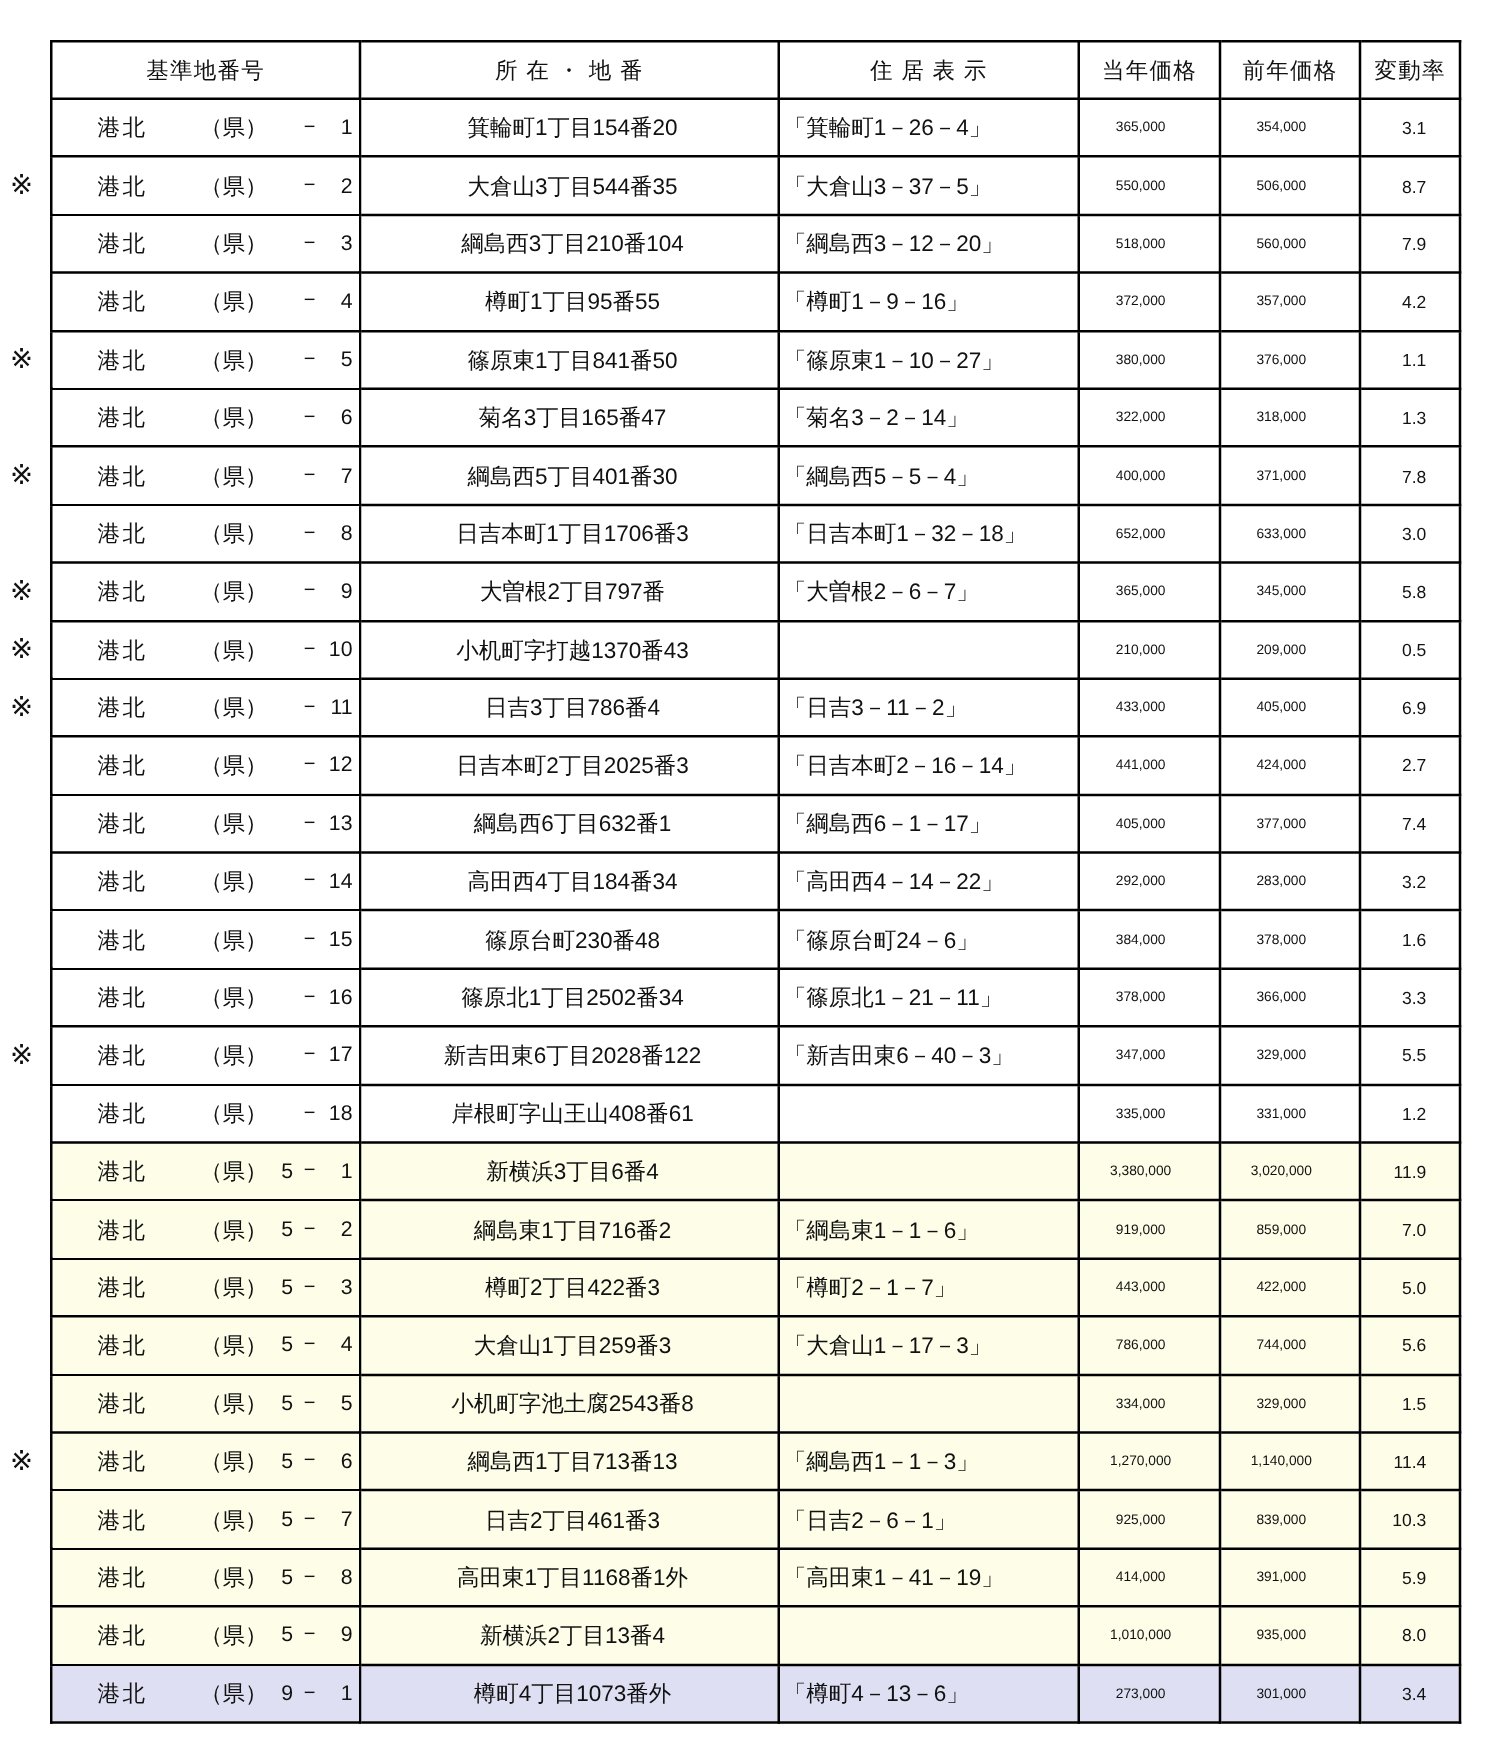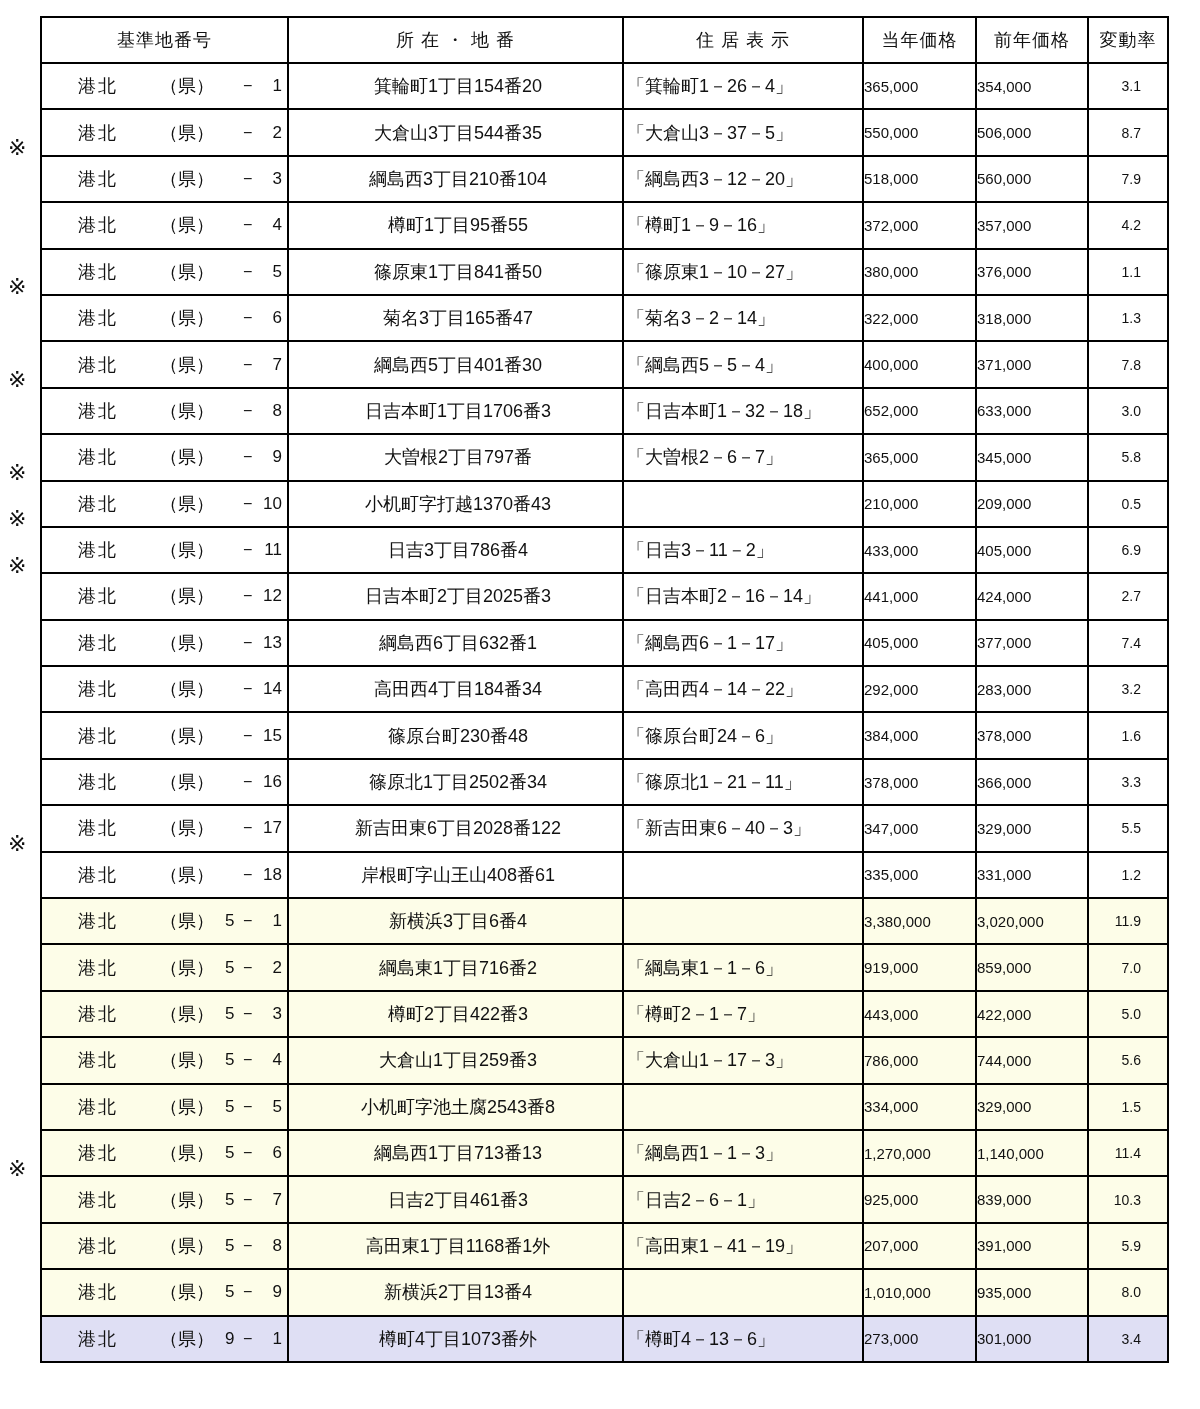--- a/index.html
+++ b/index.html
@@ -6,21 +6,21 @@
   body{
     width:1200px;height:1409px;
     background:#ffffff;
     font-family:"Liberation Sans","DejaVu Sans",sans-serif;
     color:#111;
     position:relative;
     -webkit-font-smoothing:antialiased;
   }
   #sheet{position:absolute;left:0;top:0;width:1200px;height:1409px;}
   table{
-    position:absolute;left:40px;top:16px;
+    position:absolute;left:40px;top:32px;
     border-collapse:collapse;
     table-layout:fixed;
     width:1127px;
   }
   col.c1{width:247px;}
   col.c2{width:335px;}
   col.c3{width:240px;}
   col.c4{width:113px;}
   col.c5{width:112px;}
   col.c6{width:80px;}
@@ -35,21 +35,21 @@
   tbody tr{height:46.4px;border-radius:15px;}
   th{font-weight:normal;text-align:center;letter-spacing:1px;}
   td.cell-std{position:relative;}
   td.cell-std .ward{position:absolute;left:36px;top:50%;transform:translateY(-50%);letter-spacing:2px;}
   td.cell-std .pref{position:absolute;left:118px;top:50%;transform:translateY(-50%);}
   td.cell-std .series{position:absolute;left:183px;top:50%;transform:translateY(-50%);font-size:17px;}
   td.cell-std .dash{position:absolute;left:201px;top:50%;transform:translateY(-50%);font-size:16px;}
   td.cell-std .no{position:absolute;right:5px;top:50%;transform:translateY(-50%);font-size:17px;}
   td.cell-addr{text-align:center;padding-left:5px;}
   td.cell-disp{text-align:left;padding-left:3px;margin-left:12px;}
-  td.cell-price{text-align:left;padding-right:14px;font-size:15px;}
+  td.cell-price{text-align:center;padding-right:14px;font-size:11px;}
   td.cell-rate{text-align:right;padding-right:26px;font-size:14px;}
   tr.white td{background:#ffffff;}
   tr.cream td{background:#fdfde8;}
   tr.lavender td{background:#dfdff4;}
   .row-mark{
     position:absolute;left:8px;
     transform:translateY(-50%);
     font-size:22px;color:#111;
   }
 </style>
@@ -431,21 +431,21 @@
         <tr class="cream">
     <td class="cell-std">
       <span class="ward">港北</span>
       <span class="pref">（県）</span>
       <span class="series">5</span>
       <span class="dash">−</span>
       <span class="no">8</span>
     </td>
     <td class="cell-addr">高田東1丁目1168番1外</td>
     <td class="cell-disp">「高田東1－41－19」</td>
-    <td class="cell-price">207,000</td>
+    <td class="cell-price">414,000</td>
     <td class="cell-price">391,000</td>
     <td class="cell-rate">5.9</td>
   </tr>
         <tr class="cream">
     <td class="cell-std">
       <span class="ward">港北</span>
       <span class="pref">（県）</span>
       <span class="series">5</span>
       <span class="dash">−</span>
       <span class="no">9</span>

